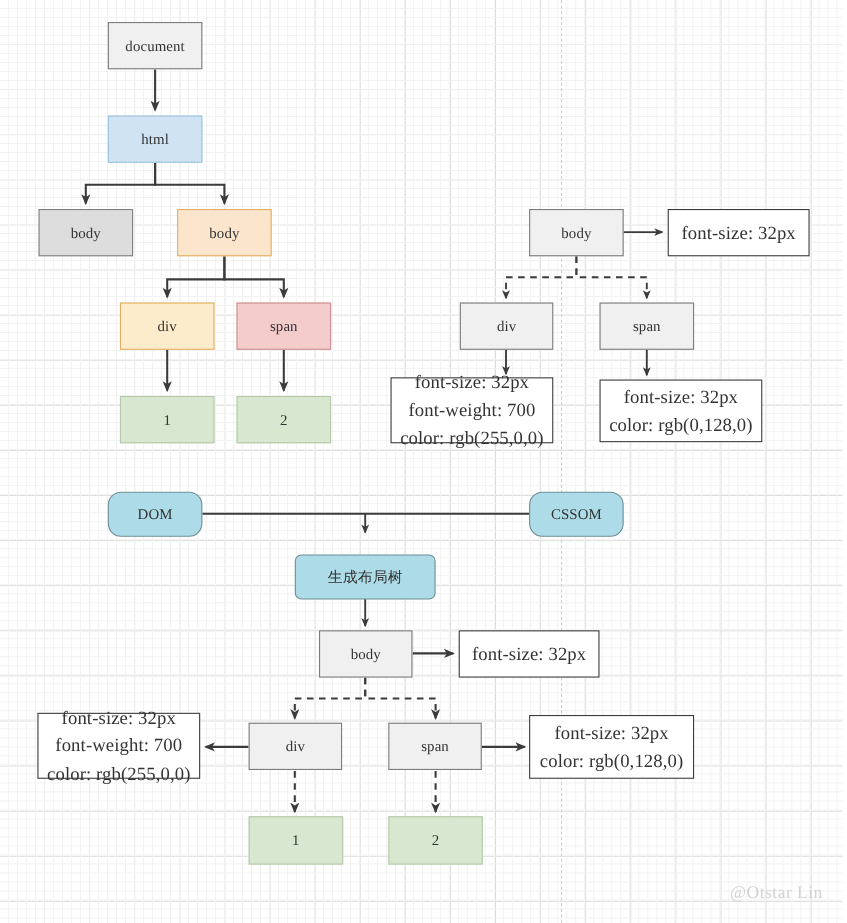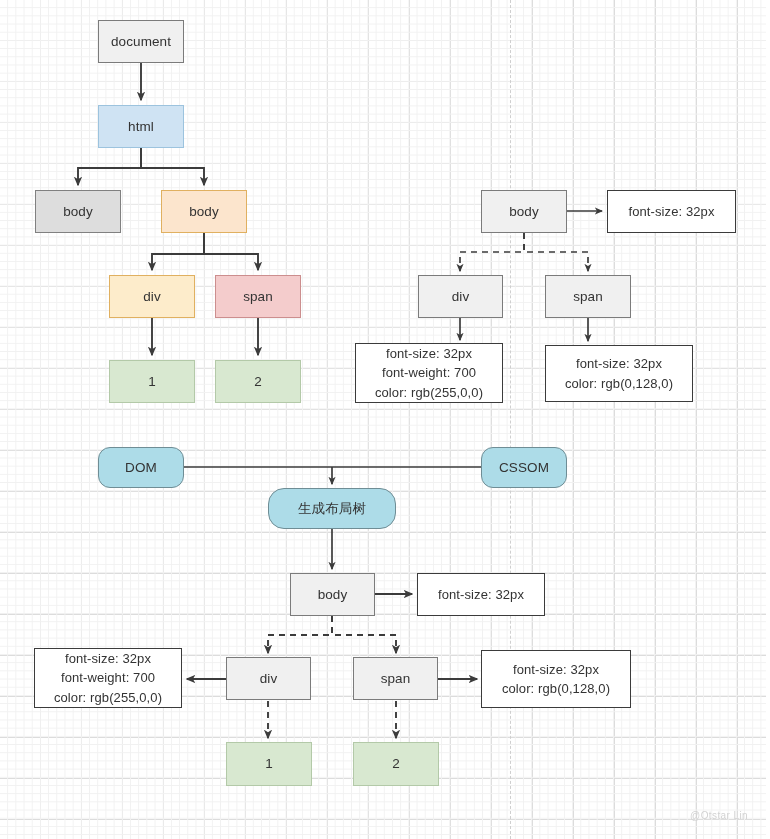--- a/index.html
+++ b/index.html
@@ -16,20 +16,21 @@
     height: 839px;
     overflow: hidden;
     background-color: #ffffff;
     background-image:
       linear-gradient(to right, #f1f1f1 1px, transparent 1px),
       linear-gradient(to bottom, #f1f1f1 1px, transparent 1px),
       linear-gradient(to right, #dcdcdc 1px, transparent 1px),
       linear-gradient(to bottom, #dcdcdc 1px, transparent 1px);
     background-size: 8.2px 8.2px, 8.2px 8.2px, 41px 41px, 41px 41px;
     background-position: -1px -1px, -1px -1px, -1px -1px, -1px -1px;
+    font-family: Liberation Serif, serif;
   }
   #svg-layer {
     position: absolute;
     left: 0;
     top: 0;
     width: 770px;
     height: 839px;
     pointer-events: none;
   }
   .node {
@@ -78,34 +79,35 @@
     border: 1.8px solid #3b3b3b;
   }
   .n-round {
     background: #addce8;
     border: 1.4px solid #6f8d95;
     border-radius: 12px;
   }
   .n-teal {
     background: #addce8;
     border: 1.4px solid #6f8d95;
-    border-radius: 16px;
+    border-radius: 6px;
+    margin-top: 16px;
   }
   .style-box {
     flex-direction: column;
-    font-size: 13px;
+    font-size: 17px;
     line-height: 1.5;
   }
   .style-box span { display: block; white-space: nowrap; }
   .watermark {
     position: absolute;
     right: 18px;
     bottom: 18px;
     color: #d2d2d2;
-    font-size: 10px;
+    font-size: 16px;
     letter-spacing: 0.4px;
   }
   .vdash {
     position: absolute;
     top: 0;
     height: 839px;
     width: 0;
     border-left: 1.4px dashed #cfcfcf;
   }
 </style>

